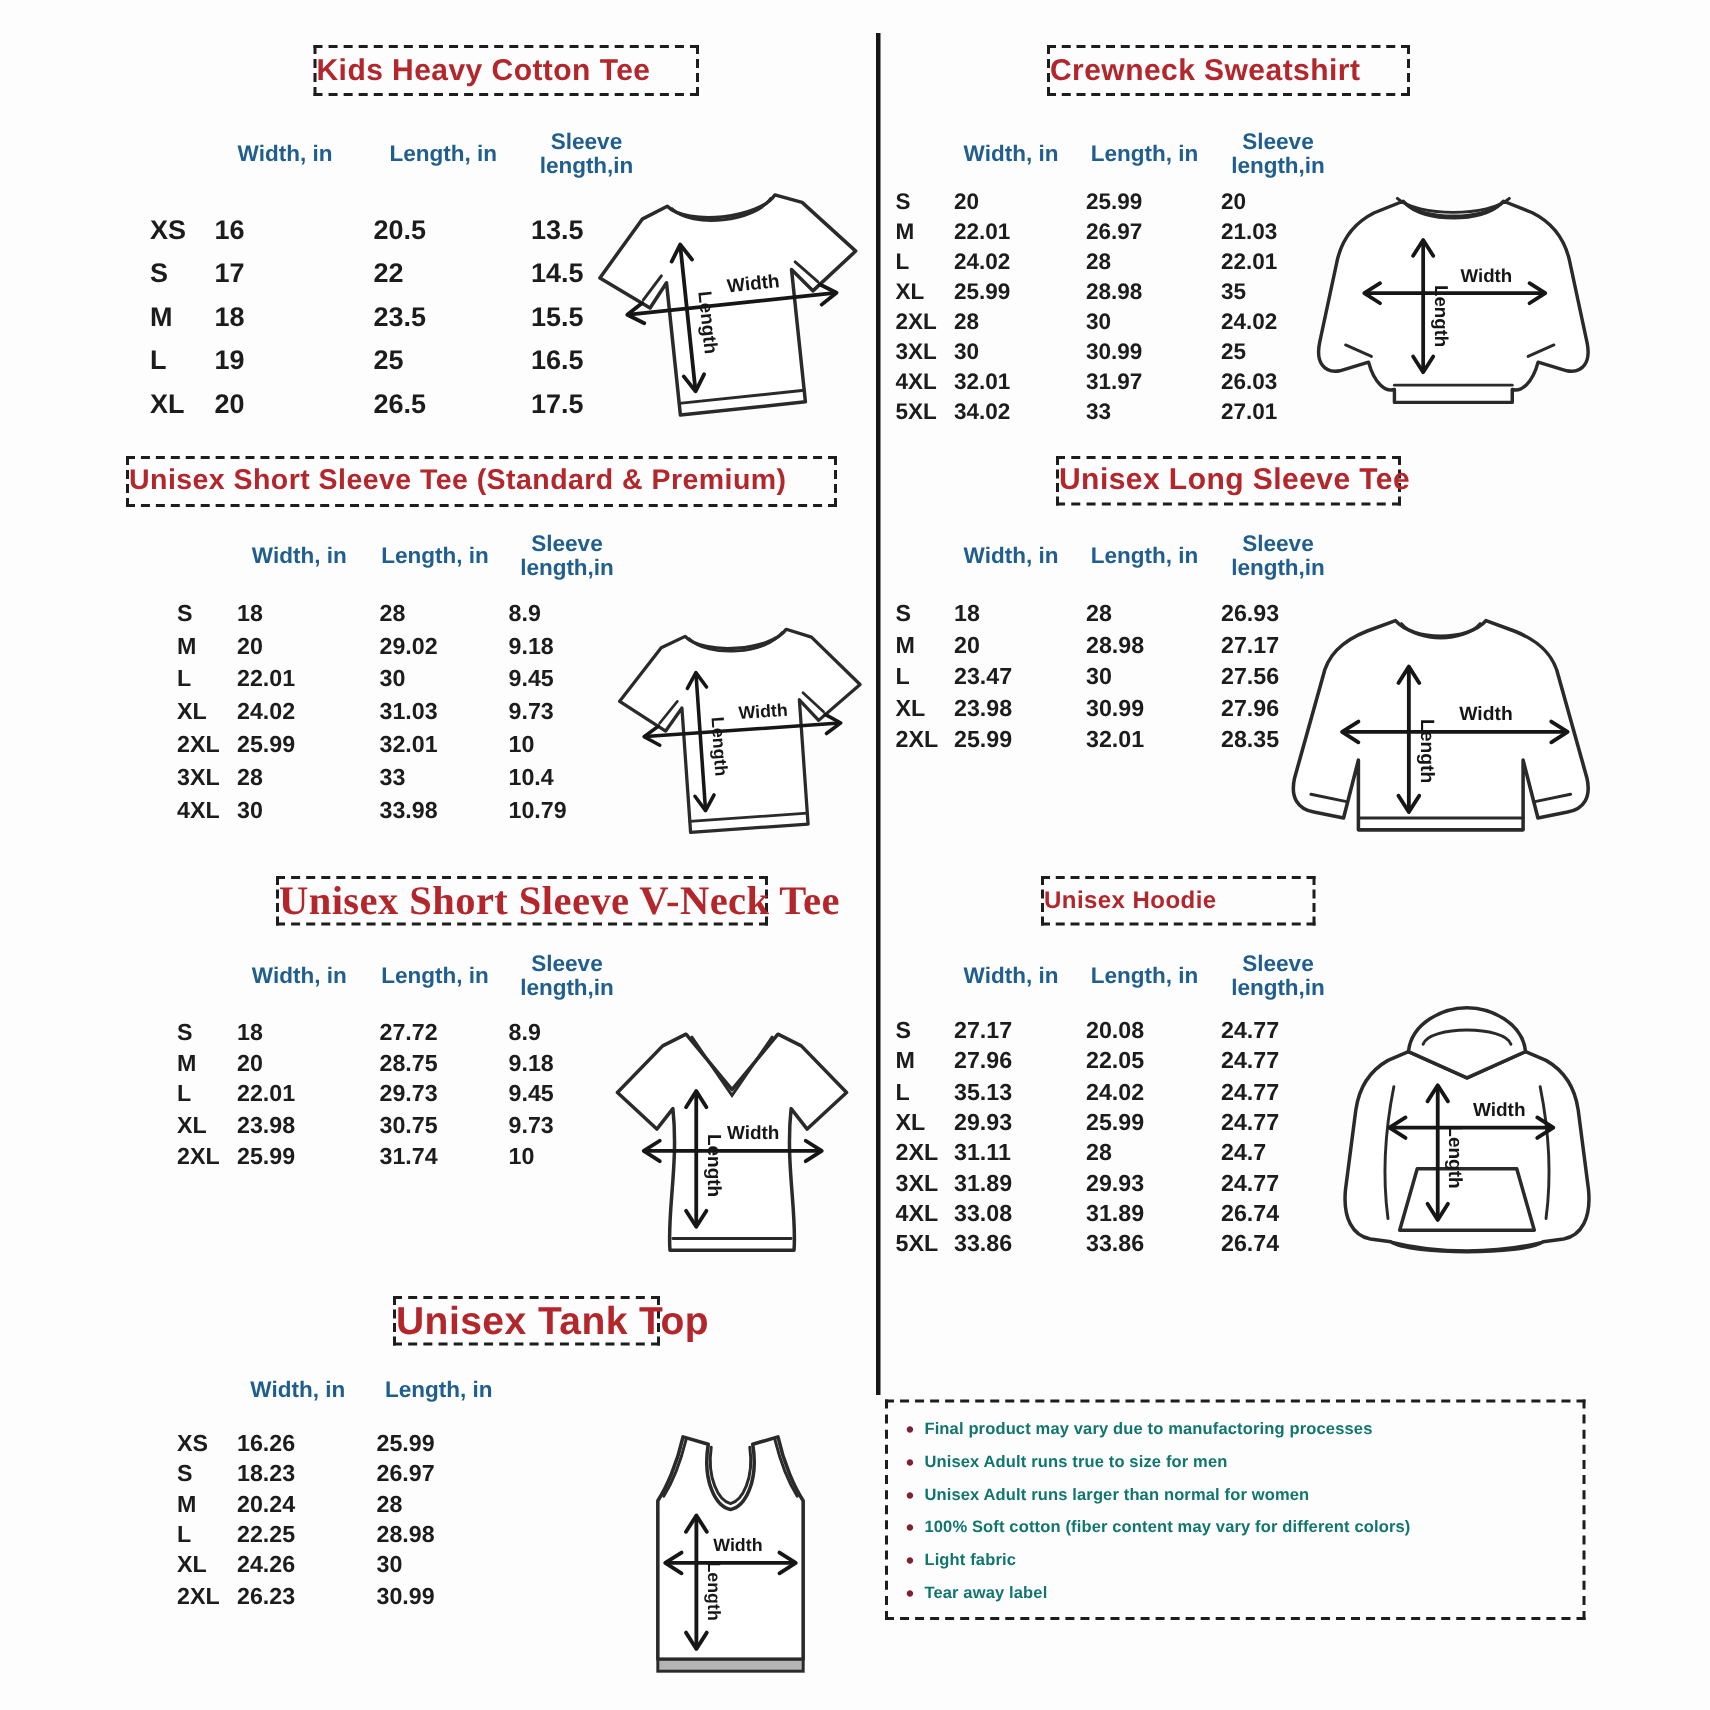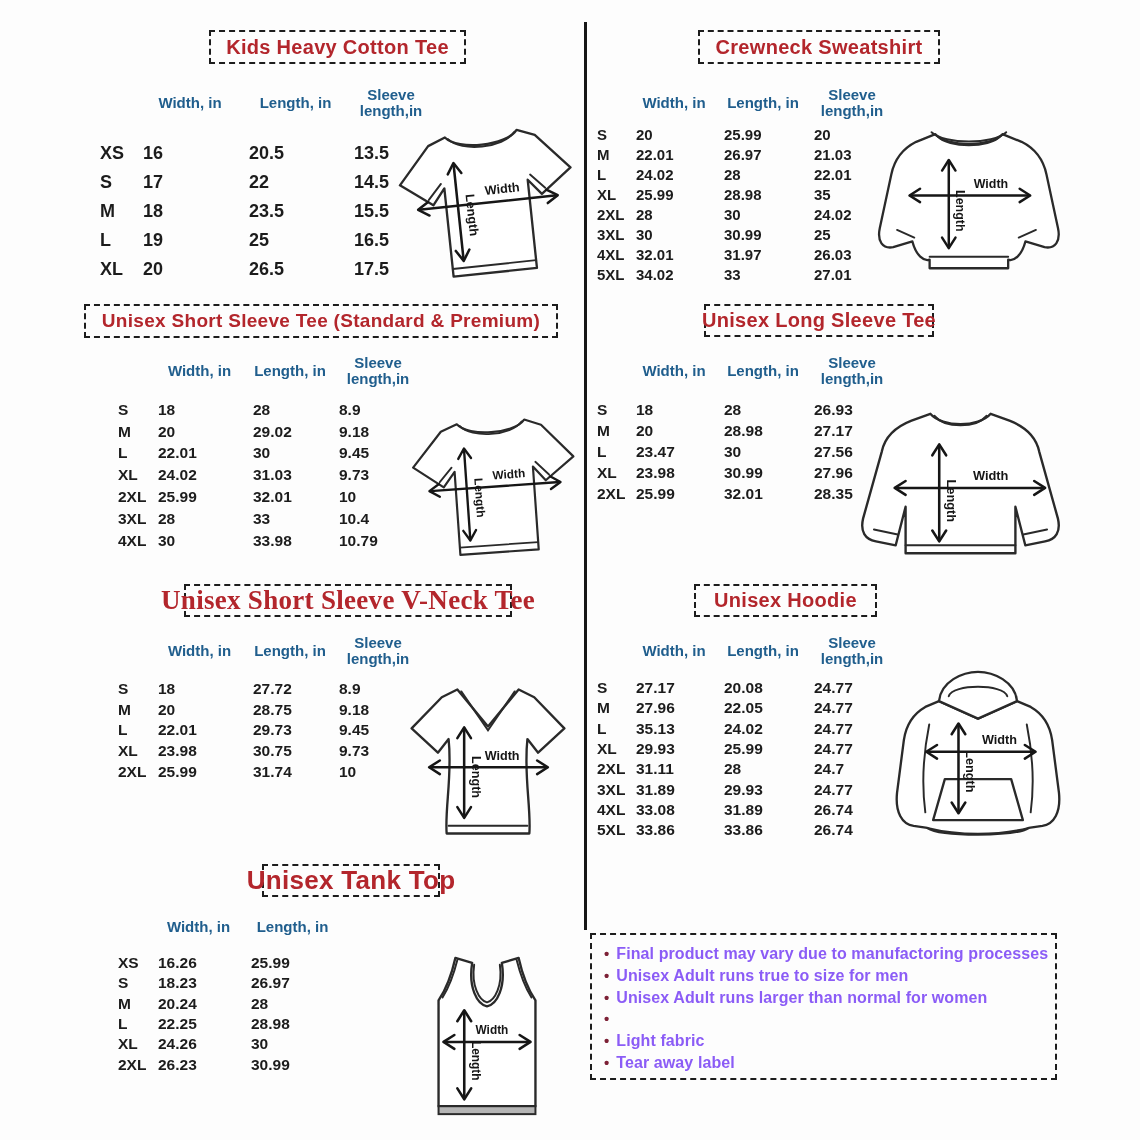--- a/index.html
+++ b/index.html
@@ -1,19 +1,19 @@
 <!DOCTYPE html>
 <html><head>
 <meta charset="utf-8">
 <style>
   html,body{margin:0;padding:0;background:#ffffff;}
   .page{position:relative;width:1140px;height:1140px;background:#fdfdfd;overflow:hidden;
         font-family:"Liberation Sans",sans-serif;color:#1c1c1c;}
   .divider{position:absolute;background:#171717;}
-  .tbox{position:absolute;border:2px dashed #1d1d1d;display:flex;align-items:center;justify-content:center;
+  .tbox{position:absolute;border:2px dashed #1d1d1d;display:flex;align-items:center;justify-content:flex-start;
         font-weight:bold;color:#b3262c;white-space:nowrap;letter-spacing:.3px;background:transparent;}
   .thead{position:absolute;display:grid;align-items:center;}
   .thead .h{color:#205e8d;font-weight:bold;font-size:15px;text-align:center;line-height:1.08;}
   .tbody{position:absolute;}
   .trow{display:grid;align-items:center;}
   .cell{font-weight:bold;color:#1c1c1c;}
   .cell.size{text-align:left;}
   .cell.val{text-align:left;padding-left:6px;}
   
   .g-kids .trow,.g-kids.thead{grid-template-columns:37px 106px 105px 86px;}
@@ -28,21 +28,21 @@
   .rh203 .trow{height:20.3px;font-size:15.5px;}
   .rh20 .trow{height:20.1px;font-size:15px;}
   .illus{position:absolute;}
   .g-stroke{fill:#ffffff;stroke:#2a2a2a;stroke-width:2.4;stroke-linejoin:round;stroke-linecap:round;}
   .g-line{fill:none;stroke:#2a2a2a;stroke-width:2;stroke-linecap:round;}
   .arrow{fill:none;stroke:#161616;stroke-width:2.6;stroke-linecap:round;stroke-linejoin:round;}
   .alabel{font-family:"Liberation Sans",sans-serif;font-weight:bold;font-size:13px;fill:#161616;}
   .notes{position:absolute;border:2px dashed #1d1d1d;padding:8px 12px;box-sizing:border-box;}
   .note-row{display:flex;align-items:flex-start;line-height:21.8px;white-space:nowrap;}
   .note-bullet{color:#7d2136;font-size:15px;margin-right:7px;font-weight:bold;}
-  .note-text{font-weight:bold;font-size:16px;color:#8b5cf6;letter-spacing:.1px;text-align:center;}
+  .note-text{font-weight:bold;font-size:11px;color:#0f766e;letter-spacing:.1px;text-align:center;}
 </style>
 </head>
 <body>
 
 <div class="page">
 
   <div class="divider" style="left:584px;top:22px;width:3px;height:908px;"></div>
 
   <section>
     <div class="tbox" style="left:209px;top:30px;width:253px;height:30px;font-size:20px;">
@@ -420,21 +420,21 @@
         <path class="arrow" d="M182,90 L193,97 L182,104"></path>
       <path class="arrow" d="M86,54 L86,150"></path>
         <path class="arrow" d="M79,64 L86,53 L93,64"></path>
         <path class="arrow" d="M79,140 L86,151 L93,140"></path>
       <text class="alabel" x="138" y="89" text-anchor="middle">Width</text>
       <text class="alabel" x="94" y="110" text-anchor="middle" transform="rotate(90 94 110)">Length</text>
     </svg>
   </section>
 
   <section>
-    <div class="tbox" style="left:694px;top:584px;width:179px;height:29px;font-size:20px;">
+    <div class="tbox" style="left:694px;top:584px;width:179px;height:29px;font-size:16px;">
       <span>Unisex Hoodie</span>
     </div>
     <div class="thead g-right" style="left:597px;top:630px;width:299px;height:42px;">
       <span class="h"></span>
       <span class="h">Width, in</span>
       <span class="h">Length, in</span>
       <span class="h">Sleeve length,in</span>
     </div>
     <div class="tbody g-right rh203" style="left:597px;top:678px;width:299px;">
         <div class="trow">
@@ -513,20 +513,21 @@
       <div class="note-row">
         <span class="note-bullet">•</span>
         <span class="note-text">Unisex Adult runs true to size for men</span>
       </div>
       <div class="note-row">
         <span class="note-bullet">•</span>
         <span class="note-text">Unisex Adult runs larger than normal for women</span>
       </div>
       <div class="note-row">
         <span class="note-bullet">•</span>
+        <span class="note-text">100% Soft cotton (fiber content may vary for different colors)</span>
       </div>
       <div class="note-row">
         <span class="note-bullet">•</span>
         <span class="note-text">Light fabric</span>
       </div>
       <div class="note-row">
         <span class="note-bullet">•</span>
         <span class="note-text">Tear away label</span>
       </div>
     </div>

